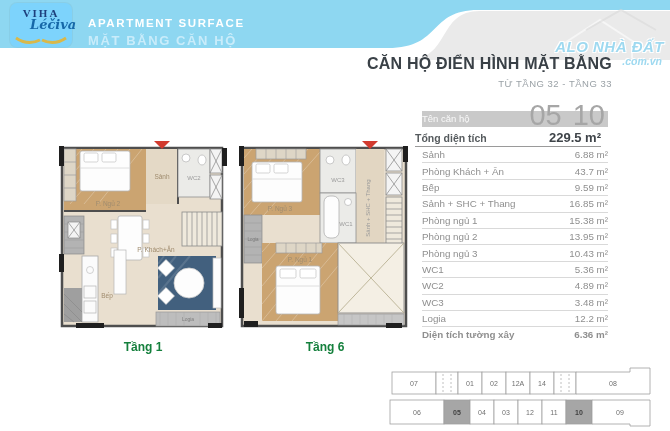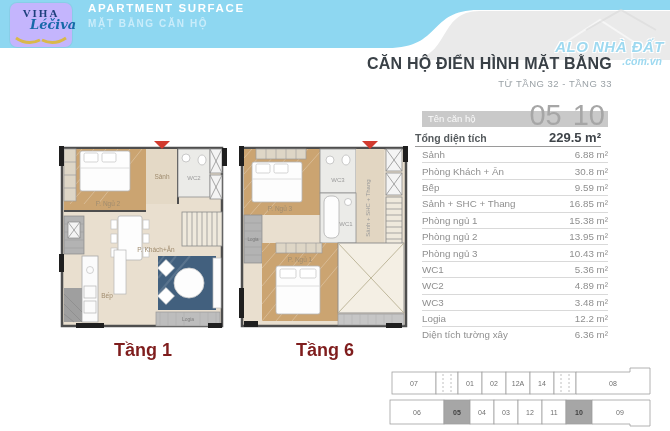--- a/index.html
+++ b/index.html
@@ -1,56 +1,56 @@
 <!DOCTYPE html>
 <html><head>
 <meta charset="utf-8">
 <style>
   html,body{margin:0;padding:0;background:#fff;}
   .canvas{position:relative;width:670px;height:431px;background:#ffffff;overflow:hidden;
           font-family:"Liberation Sans",sans-serif;}
   
   .hdr-svg{position:absolute;left:0;top:0;}
-  .logo-box{position:absolute;left:10px;top:3px;width:62px;height:44px;background:#c4b5fd;
+  .logo-box{position:absolute;left:10px;top:3px;width:62px;height:44px;background:#7dd3fc;
             border-radius:7px;text-align:center;box-shadow:0 0 0 1px rgba(0,0,0,0.04);}
   .logo-viha{font-family:"Liberation Serif",serif;font-weight:bold;color:#1d3f7c;
              font-size:11px;letter-spacing:2px;margin-top:4px;}
   .logo-script{font-family:"DejaVu Serif",serif;font-style:italic;color:#1668a8;
                font-size:13px;font-weight:bold;margin-top:-2px;padding-left:20px;}
-  .hdr-text{position:absolute;left:88px;top:2px;}
+  .hdr-text{position:absolute;left:88px;top:17px;}
   .hdr-en{color:#ffffff;font-weight:bold;font-size:11.5px;letter-spacing:1.6px;}
-  .hdr-vi{color:#c9ecfa;font-size:10px;letter-spacing:1.6px;margin-top:4px;font-weight:bold;}
+  .hdr-vi{color:#c9ecfa;font-size:13px;letter-spacing:1.6px;margin-top:4px;font-weight:bold;}
   .wm{position:absolute;right:6px;top:4px;width:120px;text-align:right;}
   .wm-l1{color:#9ed9f0;font-weight:bold;font-style:italic;font-size:15px;letter-spacing:0.5px;
          text-shadow:1px 1px 0 #fff,-1px -1px 0 #fff,1px -1px 0 #fff,-1px 1px 0 #fff;}
   .wm-l2{color:#9ed9f0;font-weight:bold;font-style:italic;font-size:10.5px;
          text-shadow:1px 1px 0 #fff,-1px -1px 0 #fff;margin-top:0px;padding-right:2px;}
   
   .titleblock{position:absolute;right:58px;top:55px;text-align:right;}
   .title{font-size:16px;font-weight:bold;color:#3a4147;letter-spacing:0.2px;}
   .subtitle{font-size:9.5px;color:#9aa1a6;margin-top:5px;letter-spacing:0.5px;}
   .unitbar{position:absolute;left:422px;top:111px;width:186px;height:16px;background:#c9c9c9;}
-  .unitbar .ulabel{font-size:9.5px;color:#fafafa;line-height:16px;padding-left:6px;}
+  .unitbar .ulabel{font-size:9.5px;color:#fafafa;line-height:16px;padding-left:0;}
   .unitnums{position:absolute;right:3px;bottom:-3px;display:flex;gap:11px;line-height:1;
             font-size:29px;color:#a6a6a6;}
   .totalrow{position:absolute;left:415px;top:129px;width:186px;height:17px;display:flex;
             justify-content:space-between;align-items:center;border-bottom:1px solid #9a9a9a;}
   .totalrow .tlabel{font-size:10.5px;font-weight:bold;color:#565b5e;}
   .totalrow .tvalue{font-size:13px;font-weight:bold;color:#3f4449;}
   .arearows{position:absolute;left:422px;top:147px;width:186px;}
   .arow{height:15.4px;display:flex;justify-content:space-between;align-items:center;
         border-bottom:1px solid #d9d9d9;}
-  .arow:last-child{border-bottom:none;}
+  .arow:last-child{border-bottom:none;font-weight:bold;}
   .arow .rlabel{font-size:9.8px;color:#8f8f8f;}
   .arow .rvalue{font-size:9.8px;color:#8f8f8f;}
   
   .plan{position:absolute;top:138px;}
   .plan1{left:56px;} .plan2{left:236px;}
-  .caption{position:absolute;top:340px;width:174px;text-align:center;font-size:18px;
-           font-weight:bold;color:#7f1d1d;}
+  .caption{position:absolute;top:340px;width:174px;text-align:center;font-size:12px;
+           font-weight:bold;color:#15803d;}
   .cap1{left:56px;} .cap2{left:238px;}
   
   .keyplan{position:absolute;left:388px;top:366px;}
   .kp-num{font-size:7px;fill:#6f6f6f;}
   .kp-num-hi{font-size:7px;fill:#3f3f3f;font-weight:bold;}
   
   .room-lbl{fill:#a08c6e;font-size:6.5px;font-family:"Liberation Sans",sans-serif;}
   .room-lbl-sm{fill:#9a9a9a;font-size:6px;font-family:"Liberation Sans",sans-serif;}
 </style>
 </head>
@@ -108,21 +108,21 @@
     <span class="tvalue">229.5 m²</span>
   </div>
 
   <div class="arearows">
     <div class="arow">
         <span class="rlabel">Sảnh</span>
         <span class="rvalue">6.88 m²</span>
       </div>
     <div class="arow">
         <span class="rlabel">Phòng Khách + Ăn</span>
-        <span class="rvalue">30.8 m²</span>
+        <span class="rvalue">43.7 m²</span>
       </div>
     <div class="arow">
         <span class="rlabel">Bếp</span>
         <span class="rvalue">9.59 m²</span>
       </div>
     <div class="arow">
         <span class="rlabel">Sảnh + SHC + Thang</span>
         <span class="rvalue">16.85 m²</span>
       </div>
     <div class="arow">

